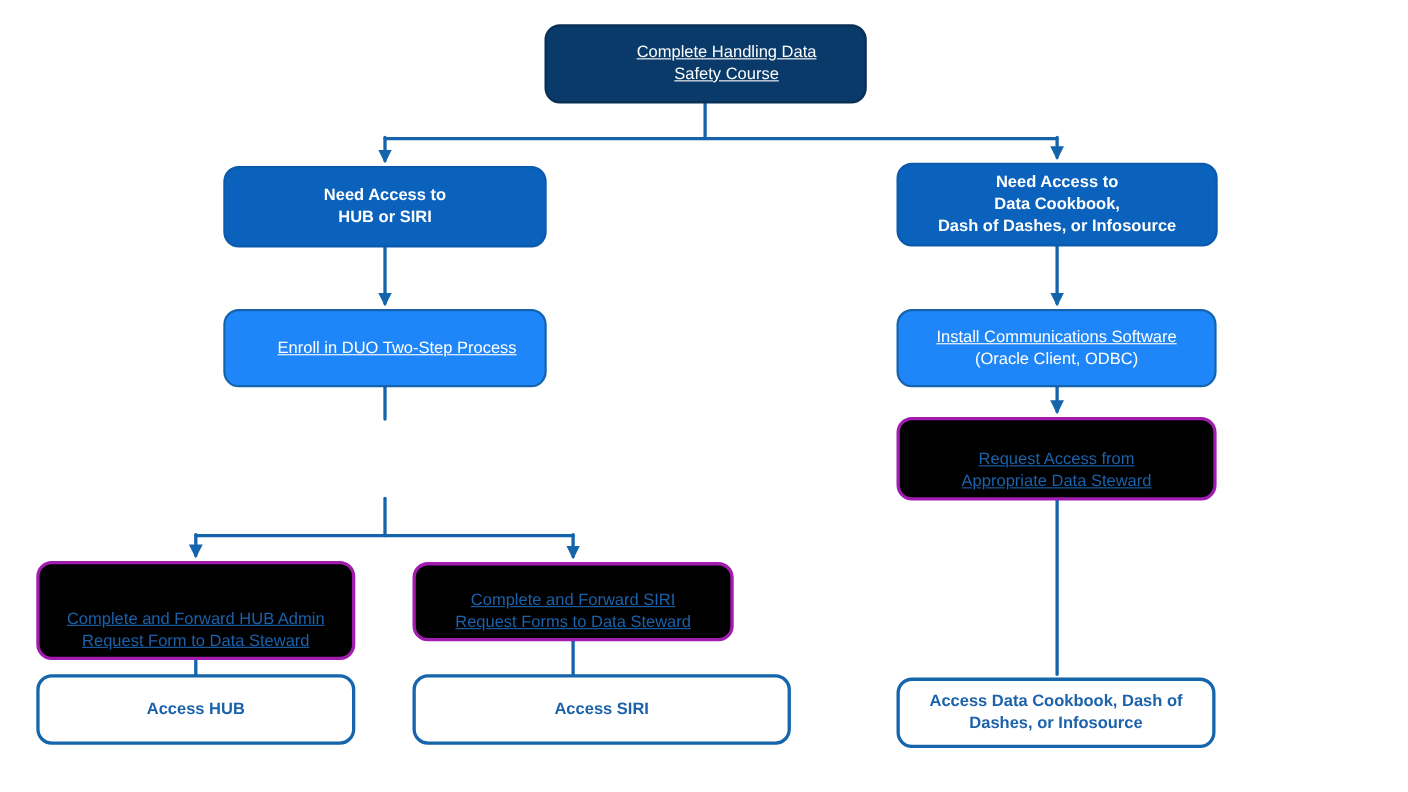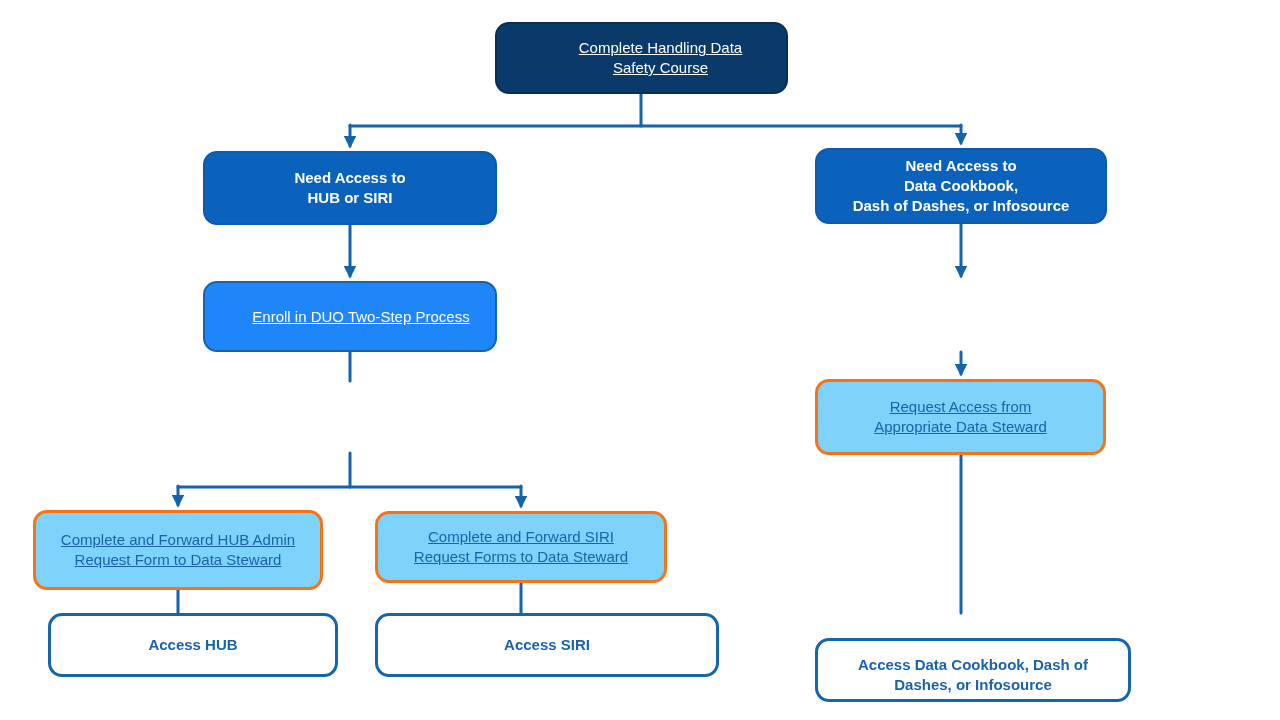--- a/index.html
+++ b/index.html
@@ -10,21 +10,21 @@
   .connectors{position:absolute;left:0;top:0;width:1280px;height:720px;pointer-events:none;}
   .node{
     position:absolute;border-radius:14px;box-sizing:border-box;
     display:flex;flex-direction:column;align-items:center;justify-content:center;
     text-align:center;font-size:15px;line-height:1.32;padding:4px 10px;
   }
   .node span{white-space:pre-line;}
   .dark{background:#0a3a69;color:#ffffff;border:2px solid #092f55;}
   .med{background:#0a62bc;color:#ffffff;font-weight:bold;border:2px solid #0a5aad;}
   .bright{background:#1e86f8;color:#ffffff;border:2px solid #1464ad;}
-  .lightbox{background:#7dd3fc;color:#1b62ab;border:3px solid #f97316;}
+  .lightbox{background:#000000;color:#1b62ab;border:3px solid #a21caf;justify-content:flex-end;}
   .whitebox{background:#ffffff;color:#1b62ab;border:3px solid #1565ad;font-weight:bold;}
   .link{text-decoration:underline;}
 </style>
 </head>
 <body>
 
 <div class="canvas">
 
   <svg class="connectors" width="1280" height="720" viewBox="0 0 1280 720">
     <defs>
@@ -69,42 +69,46 @@
     <span>Need Access to
 Data Cookbook,
 Dash of Dashes, or Infosource</span>
   </div>
 
   <div class="node bright" style="left:203px;top:281px;width:294px;height:71px;padding-left:32px;">
     <span class="link">Enroll in DUO Two-Step Process</span>
   </div>
 
 
+  <div class="node bright" style="left:815px;top:281px;width:291px;height:71px;">
+    <span class="link">Install  Communications Software</span>
+    <span>(Oracle Client, ODBC)</span>
+  </div>
 
   <div class="node lightbox" style="left:815px;top:379px;width:291px;height:76px;">
     <span class="link">Request Access from
 Appropriate Data Steward</span>
   </div>
 
-  <div class="node lightbox" style="left:33px;top:510px;width:290px;height:80px;">
+  <div class="node lightbox" style="left:33px;top:510px;width:290px;height:90px;">
     <span class="link">Complete and Forward HUB Admin
 Request Form to Data Steward</span>
   </div>
 
   <div class="node lightbox" style="left:375px;top:511px;width:292px;height:72px;">
     <span class="link">Complete and Forward SIRI
 Request Forms to Data Steward</span>
   </div>
 
-  <div class="node whitebox" style="left:48px;top:613px;width:290px;height:64px;">
+  <div class="node whitebox" style="left:33px;top:613px;width:290px;height:64px;">
     <span>Access HUB</span>
   </div>
 
   <div class="node whitebox" style="left:375px;top:613px;width:344px;height:64px;">
     <span>Access SIRI</span>
   </div>
 
-  <div class="node whitebox" style="left:815px;top:638px;width:316px;height:64px;justify-content:flex-end;">
+  <div class="node whitebox" style="left:815px;top:616px;width:290px;height:64px;">
     <span>Access Data Cookbook, Dash of
 Dashes, or Infosource</span>
   </div>
 
 </div>
 
 </body></html>

